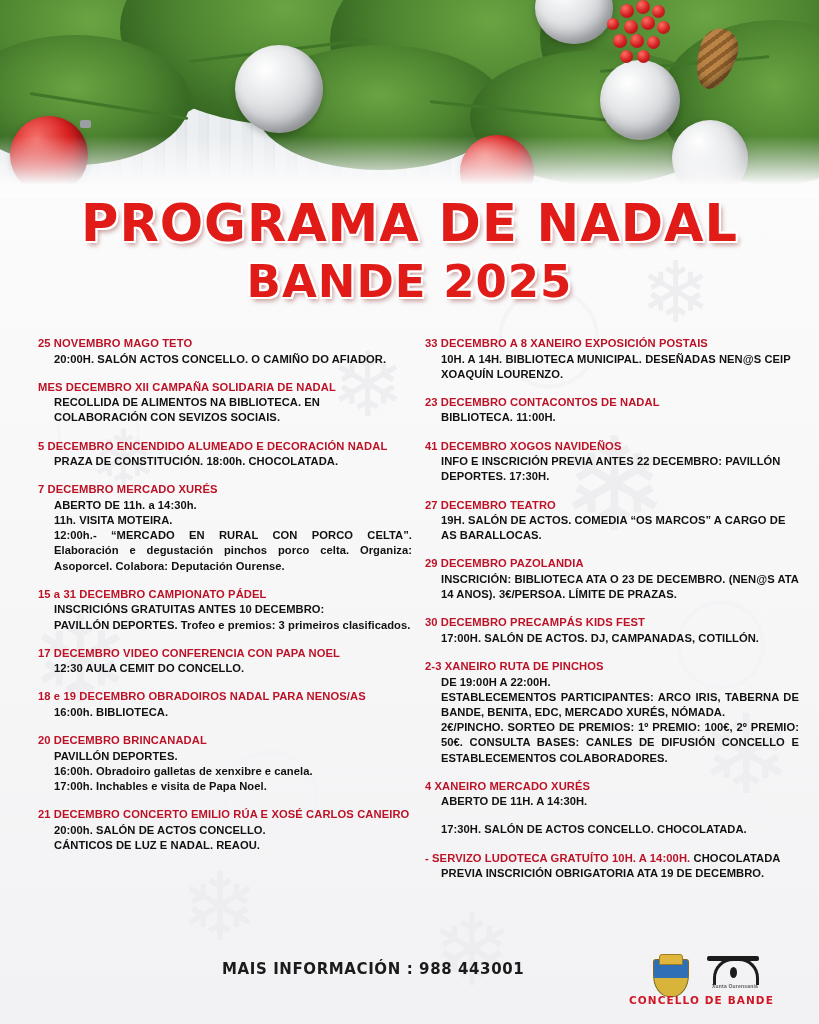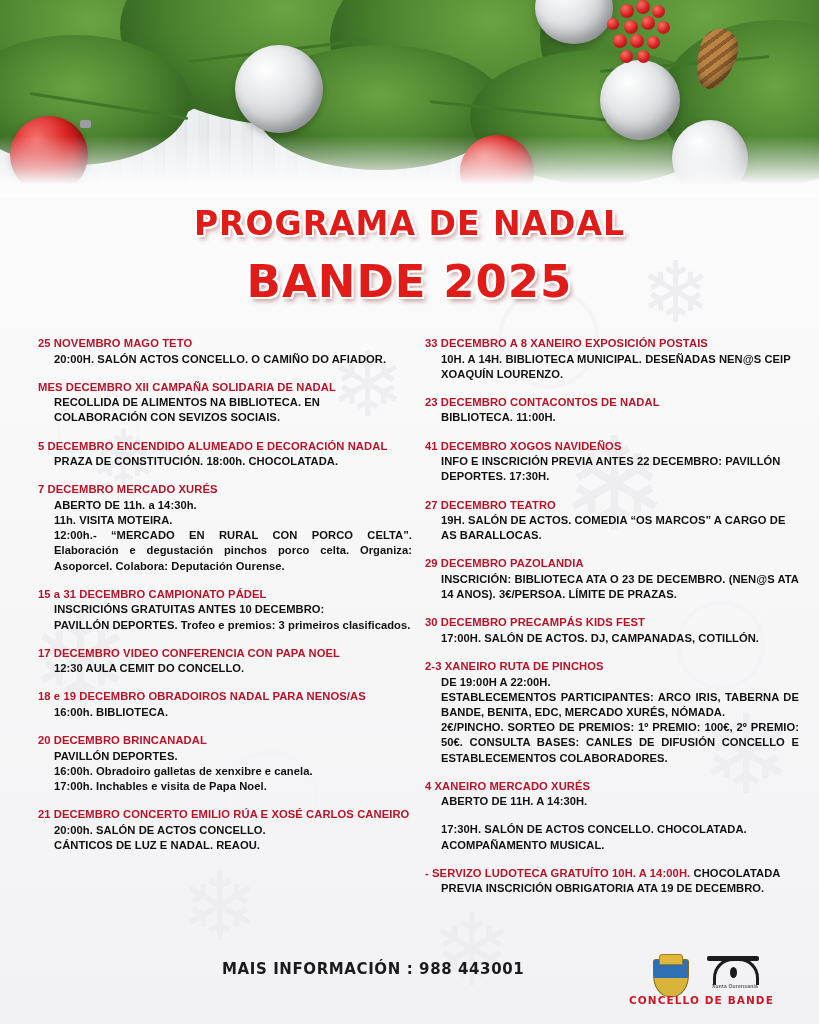--- a/index.html
+++ b/index.html
@@ -48,21 +48,21 @@
   .titles{position:absolute;left:0;top:196px;width:819px;text-align:center;}
   .title-main,.title-sub{
     font-family:"DejaVu Sans", sans-serif;
     font-weight:bold;color:#e01b18;letter-spacing:1px;
     text-shadow:
       -2px -2px 0 #fff, 2px -2px 0 #fff, -2px 2px 0 #fff, 2px 2px 0 #fff,
       0 -2px 0 #fff, 0 2px 0 #fff, -2px 0 0 #fff, 2px 0 0 #fff,
       3px 4px 5px rgba(120,0,0,.40);
     white-space:nowrap;
   }
-  .title-main{font-size:33px;line-height:56px;}
+  .title-main{font-size:51px;line-height:56px;}
   .title-sub{font-size:45px;line-height:52px;margin-top:4px;}
   
   .columns{position:absolute;left:0;top:336px;width:819px;height:620px;}
   .col{position:absolute;top:0;width:374px;}
   .col-left{left:38px;}
   .col-right{left:425px;}
   .event{margin-bottom:13px;}
   .ev-title{
     color:#bd1226;font-weight:bold;font-size:11.2px;line-height:14.5px;
     letter-spacing:.1px;margin-bottom:1px;
@@ -236,21 +236,20 @@
           <div class="ev-line">DE 19:00H A 22:00H.</div>
           <div class="ev-line just">ESTABLECEMENTOS PARTICIPANTES: ARCO IRIS, TABERNA DE BANDE, BENITA, EDC, MERCADO XURÉS, NÓMADA.</div>
           <div class="ev-line just">2€/PINCHO. SORTEO DE PREMIOS: 1º PREMIO: 100€, 2º PREMIO: 50€. CONSULTA BASES: CANLES DE DIFUSIÓN CONCELLO E ESTABLECEMENTOS COLABORADORES.</div>
         </div>
         <div class="event">
           <div class="ev-title">4 XANEIRO MERCADO XURÉS</div>
           <div class="ev-line"> ABERTO DE 11H. A 14:30H.</div>
         </div>
         <div class="event">
           <div class="ev-line"> 17:30H. SALÓN DE ACTOS CONCELLO.  CHOCOLATADA.</div>
-          <div class="ev-line">ACOMPAÑAMENTO MUSICAL.</div>
         </div>
         <div class="event">
           <div class="ev-title">-     SERVIZO LUDOTECA GRATUÍTO 10H. A 14:00H.<span class="plain"> CHOCOLATADA</span></div>
           <div class="ev-line">PREVIA INSCRICIÓN OBRIGATORIA ATA 19 DE DECEMBRO.</div>
         </div>
       </div>
   </div>
 
   <div class="footer">
     <div class="moreinfo">MAIS INFORMACIÓN : 988 443001</div>

